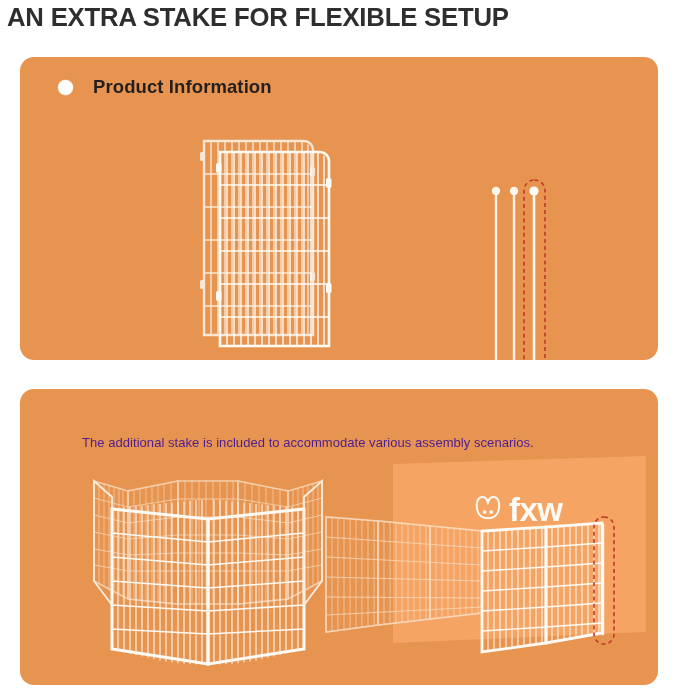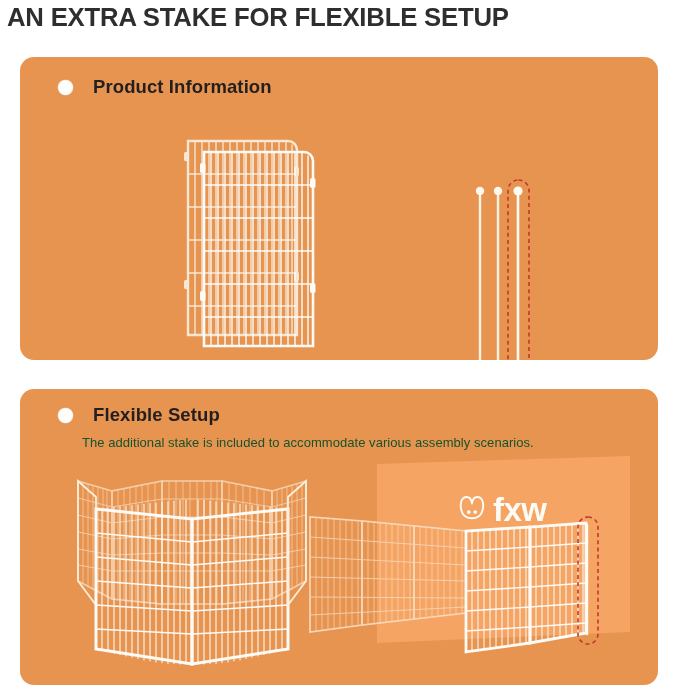--- a/index.html
+++ b/index.html
@@ -46,26 +46,26 @@
     width:15px;height:15px;border-radius:50%;
     background:#fdfdfb;flex:0 0 auto;
     box-shadow:0 0 0 0.5px rgba(255,255,255,.4);
   }
   .card-title{
     font-size:18.5px;font-weight:bold;color:#231f20;
     letter-spacing:.1px;line-height:20px;white-space:nowrap;
   }
   .card-sub{
     position:absolute;left:62px;top:46px;
-    font-size:13px;color:#14532d;letter-spacing:.05px;
+    font-size:13px;color:#4c1d95;letter-spacing:.05px;
     white-space:nowrap;
   }
 
   
-  .ill{position:absolute;}
+  .ill{position:absolute;padding-left:16px;}
   svg{display:block;overflow:visible;}
 
   
   .dash{fill:none;stroke:#c0392b;stroke-width:1.6;stroke-dasharray:4 3.2;}
 
   
   #panels-ill{left:150px;top:55px;width:230px;height:240px;}
   #stakes-ill{left:430px;top:55px;width:110px;height:245px;}
 
   
@@ -179,24 +179,20 @@
         </g>
         <circle cx="68" cy="79" r="4.6" fill="#fdfbf6"></circle>
 
         <rect class="dash" x="58" y="68" width="21" height="232" rx="10.5"></rect>
       </svg>
     </div>
   </div>
 
   <div class="card" id="card-flexible">
 
-    <div class="card-head">
-      <span class="bullet"></span>
-      <span class="card-title">Flexible Setup</span>
-    </div>
     <div class="card-sub">The additional stake is included to accommodate various assembly scenarios.</div>
 
     <div class="ill" id="octagon-ill">
       <svg viewBox="0 0 300 205" width="300" height="205">
 
         <g stroke="#f7d9bb" fill="none" stroke-width="1.1" stroke-linecap="round" opacity=".85">
 
           <path d="M28 22 L28 122 L62 140 L62 32 Z" stroke-width="1.6"></path>
           <g stroke-width=".75">
             <line x1="33" y1="23.5" x2="33" y2="125"></line>

